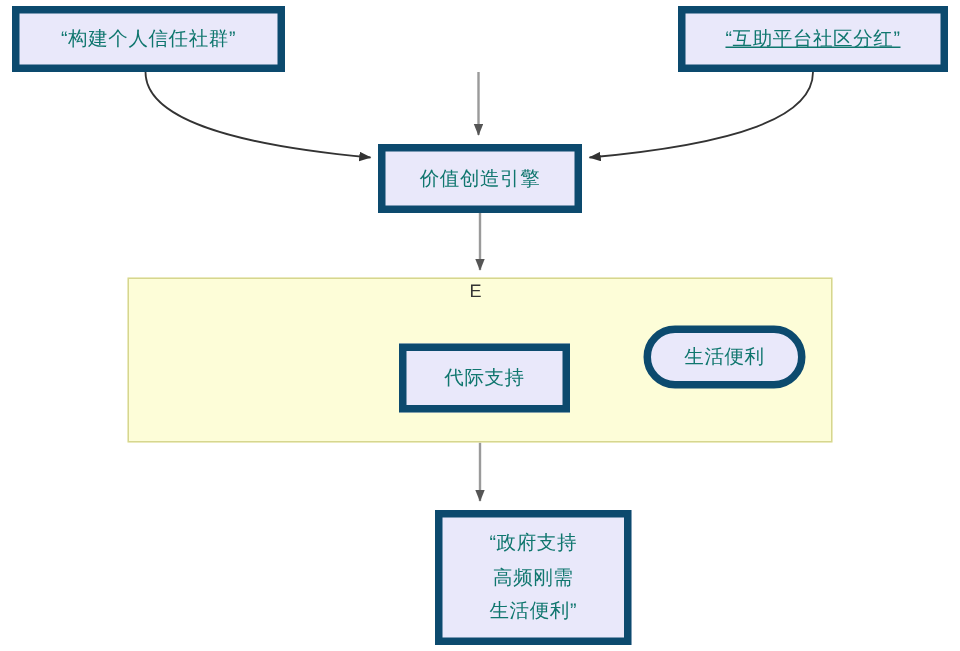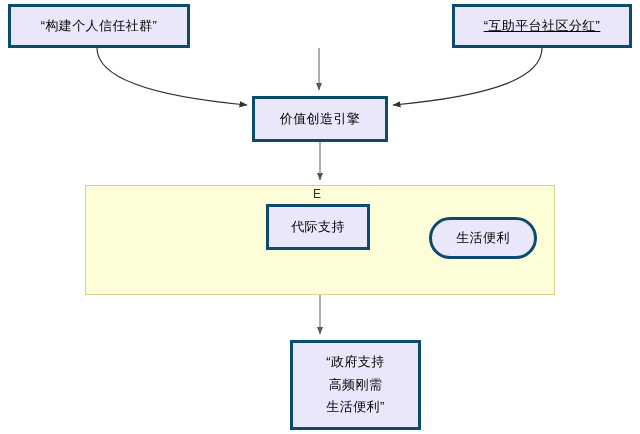--- a/index.html
+++ b/index.html
@@ -16,22 +16,22 @@
     height: 434px;
     background: #ffffff;
     overflow: hidden;
   }
 
   
   .node {
     position: absolute;
     box-sizing: border-box;
     background: #e9e8fa;
-    border: 3px solid #0c4a6e;
-    color: #000000;
+    border: 5px solid #0c4a6e;
+    color: #0f766e;
     display: flex;
     align-items: center;
     justify-content: center;
     text-align: center;
     font-size: 13px;
     line-height: 1.45;
     letter-spacing: 0.4px;
     white-space: pre-line;
     user-select: none;
   }
@@ -59,21 +59,21 @@
     position: absolute;
     left: 313px;
     top: 187px;
     font-size: 12px;
     color: #333333;
     user-select: none;
   }
 
   
   #ch0 { left: 117px; top: 217px; width: 110px; height: 46px; }
-  #ch1 { left: 266px; top: 204px; width: 104px; height: 46px; }
+  #ch1 { left: 266px; top: 229px; width: 114px; height: 46px; }
   #ch2 { left: 429px; top: 217px; width: 108px; height: 42px; border-radius: 22px; }
 
   
   #outcome {
     left: 254px;
     top: 340px;
     width: 131px;
     height: 90px;
     flex-direction: column;
     line-height: 1.75;

